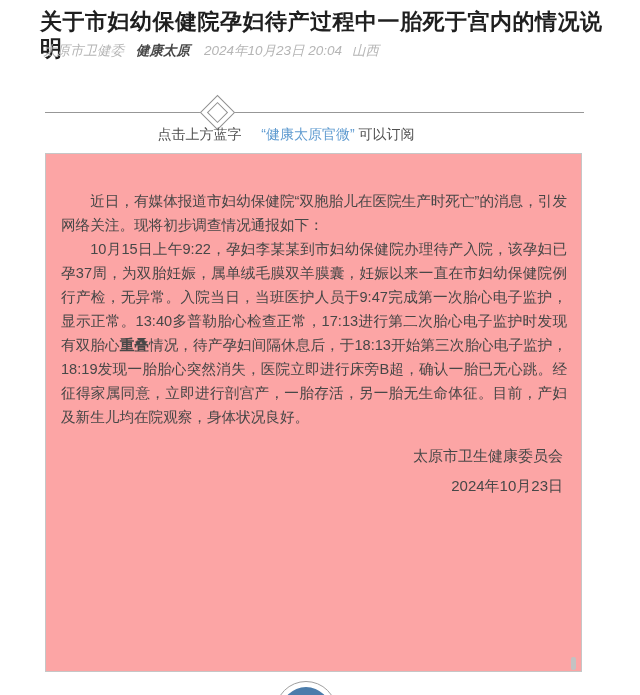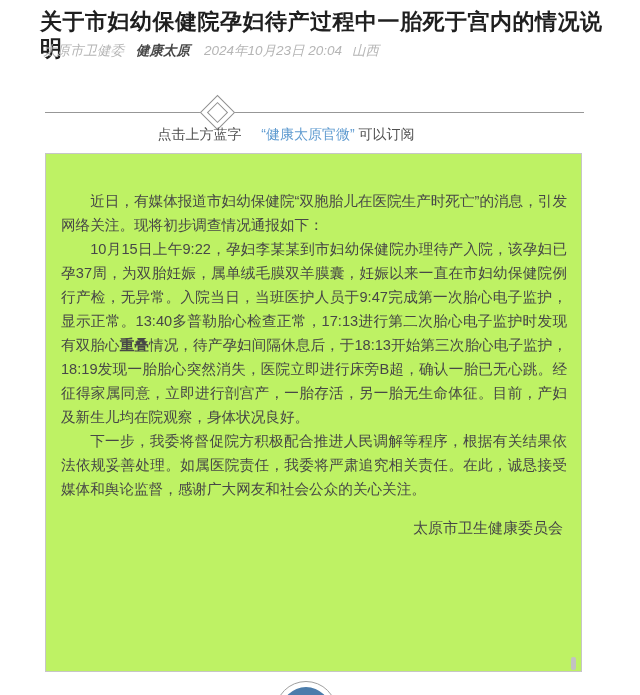--- a/index.html
+++ b/index.html
@@ -34,21 +34,21 @@
     position:absolute; left:4px; top:4px; width:15px; height:15px;
     border:1px solid #8f8f8f; background:#ffffff;
   }
   .subscribe {
     position:absolute; left:0; top:126px; width:572px;
     text-align:center; font-size:14px; color:#4f4f4f;
   }
   .subscribe .link { color:#5f9bd0; cursor:pointer;margin-left:16px; }
   .content-box {
     position:absolute; left:45px; top:153px; width:537px; height:519px;
-    border:1px solid #c6c6c6; background:#bef264;
+    border:1px solid #c6c6c6; background:#fca5a5;
     padding:35px 14px 0 15px;
   }
   .content-box p {
     font-size:14.6px; line-height:24px; color:#474747;
     text-indent:2em; text-align:justify;
   }
   .content-box p b { font-weight:700;margin-top:41px; }
   .signature-block {
     margin-top:12px; text-align:right; padding-right:4px;
     font-size:15px; line-height:30px; color:#474747;
@@ -82,23 +82,23 @@
 
 <div class="subscribe">
   <span>点击上方蓝字</span>
   <span class="link">“健康太原官微”</span>
   <span>可以订阅</span>
 </div>
 
 <div class="content-box">
   <p><span>近日，有媒体报道市妇幼保健院“双胞胎儿在医院生产时死亡”的消息，引发网络关注。现将初步调查情况通报如下：</span><b></b><span></span></p>
   <p><span>10月15日上午9:22，孕妇李某某到市妇幼保健院办理待产入院，该孕妇已孕37周，为双胎妊娠，属单绒毛膜双羊膜囊，妊娠以来一直在市妇幼保健院例行产检，无异常。入院当日，当班医护人员于9:47完成第一次胎心电子监护，显示正常。13:40多普勒胎心检查正常，17:13进行第二次胎心电子监护时发现有双胎心</span><b>重叠</b><span>情况，待产孕妇间隔休息后，于18:13开始第三次胎心电子监护，18:19发现一胎胎心突然消失，医院立即进行床旁B超，确认一胎已无心跳。经征得家属同意，立即进行剖宫产，一胎存活，另一胎无生命体征。目前，产妇及新生儿均在院观察，身体状况良好。</span></p>
-  <p><span>下一步，我委将督促院方积极配合推进人民调解等程序，根据有关结果依法依规妥善处理。如属医院责任，我委将严肃追究相关责任。在此，诚恳接受媒体和舆论监督，感谢广大网友和社会公众的关心关注。</span><b></b><span></span></p>
   <div class="signature-block">
     <div>太原市卫生健康委员会</div>
+    <div>2024年10月23日</div>
   </div>
 </div>
 
 <div class="scrollbar-thumb"></div>
 
 <div class="logo-outer">
   <div class="logo-inner"></div>
 </div>
 
 </body></html>

